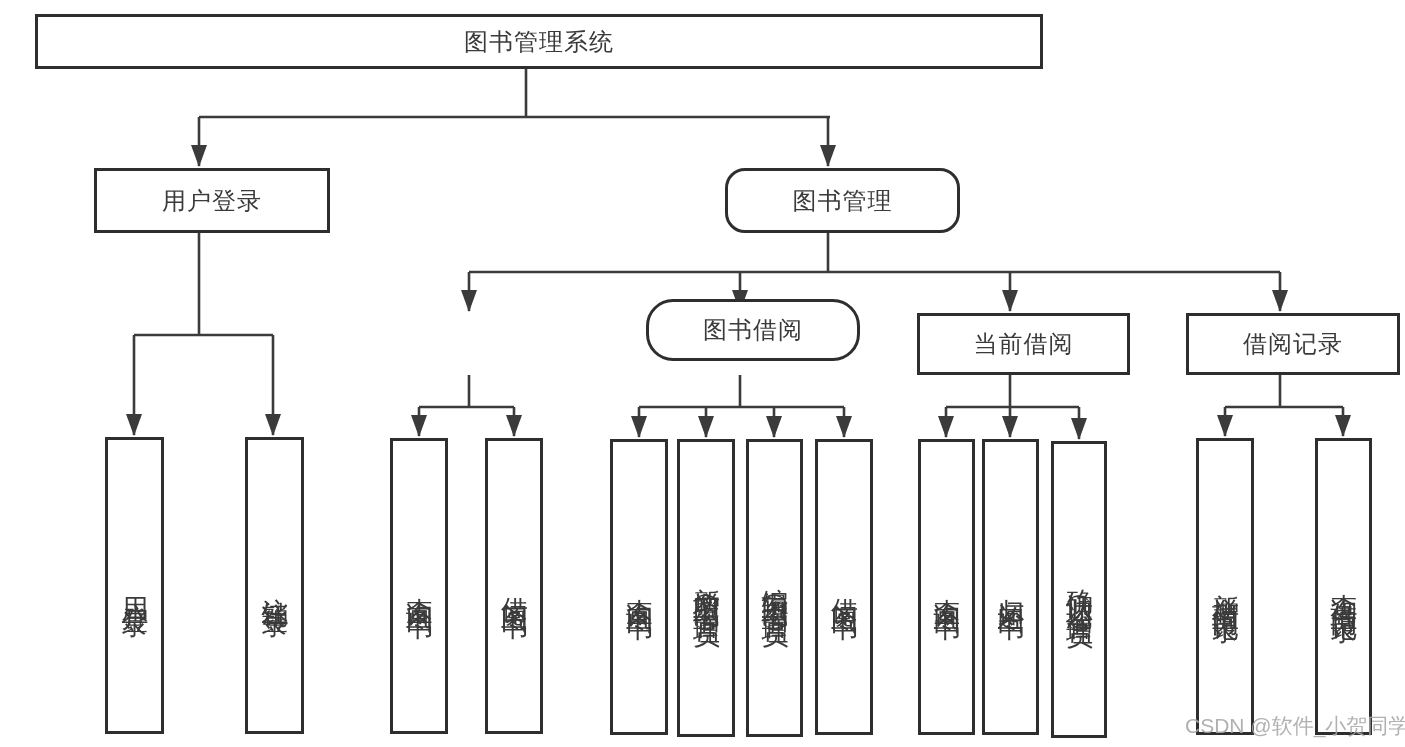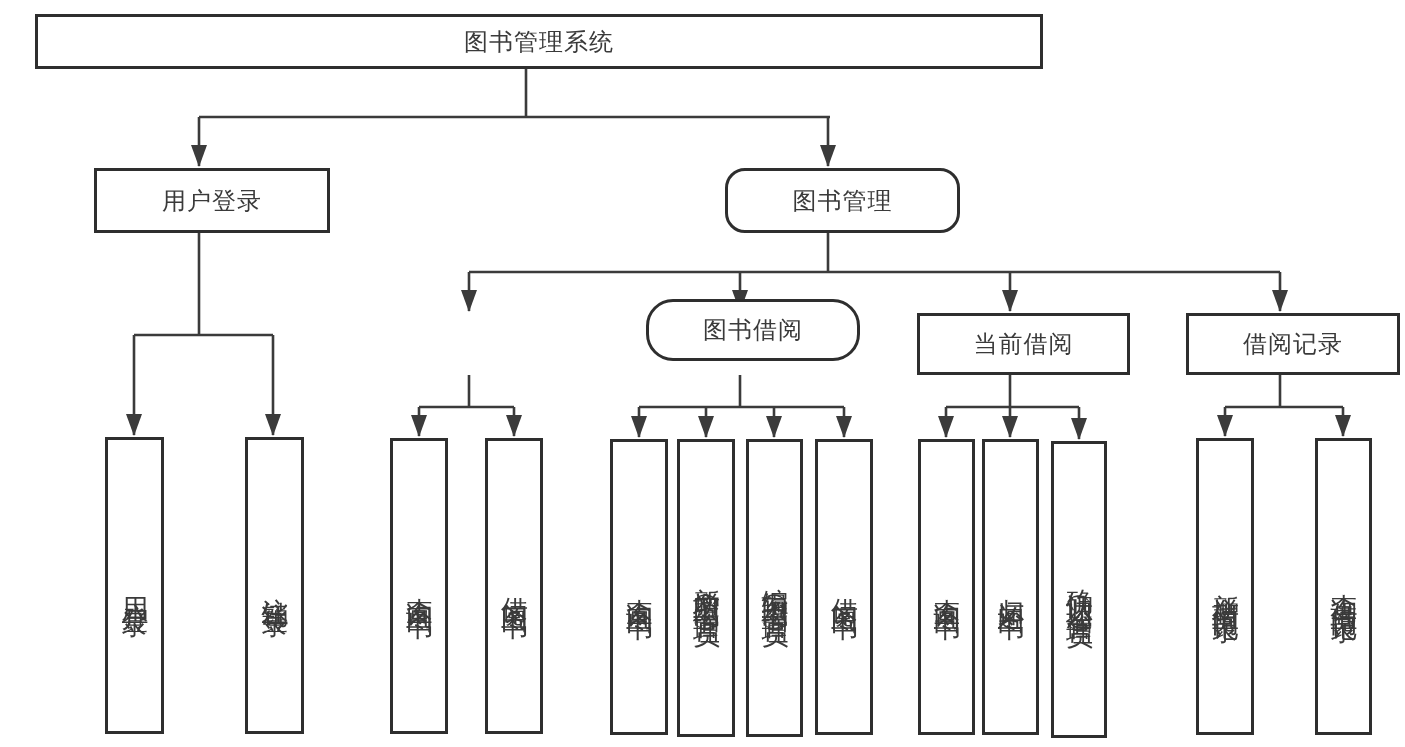--- a/index.html
+++ b/index.html
@@ -111,13 +111,14 @@
   <div class="node v-node" style="left:746px;top:439px;width:57px;height:298px;">编辑图书（管理员）</div>
   <div class="node v-node" style="left:815px;top:439px;width:58px;height:296px;">借阅图书</div>
 
   <div class="node v-node" style="left:918px;top:439px;width:57px;height:296px;">查询图书</div>
   <div class="node v-node" style="left:982px;top:439px;width:57px;height:296px;">归还图书</div>
   <div class="node v-node" style="left:1051px;top:441px;width:56px;height:297px;">确认归还（管理员）</div>
 
   <div class="node v-node" style="left:1196px;top:438px;width:58px;height:297px;">新增借阅记录</div>
   <div class="node v-node" style="left:1315px;top:438px;width:57px;height:297px;">查询借阅记录</div>
 
+  <div class="watermark">CSDN @软件_小贺同学</div>
 </div>
 
 </body></html>

